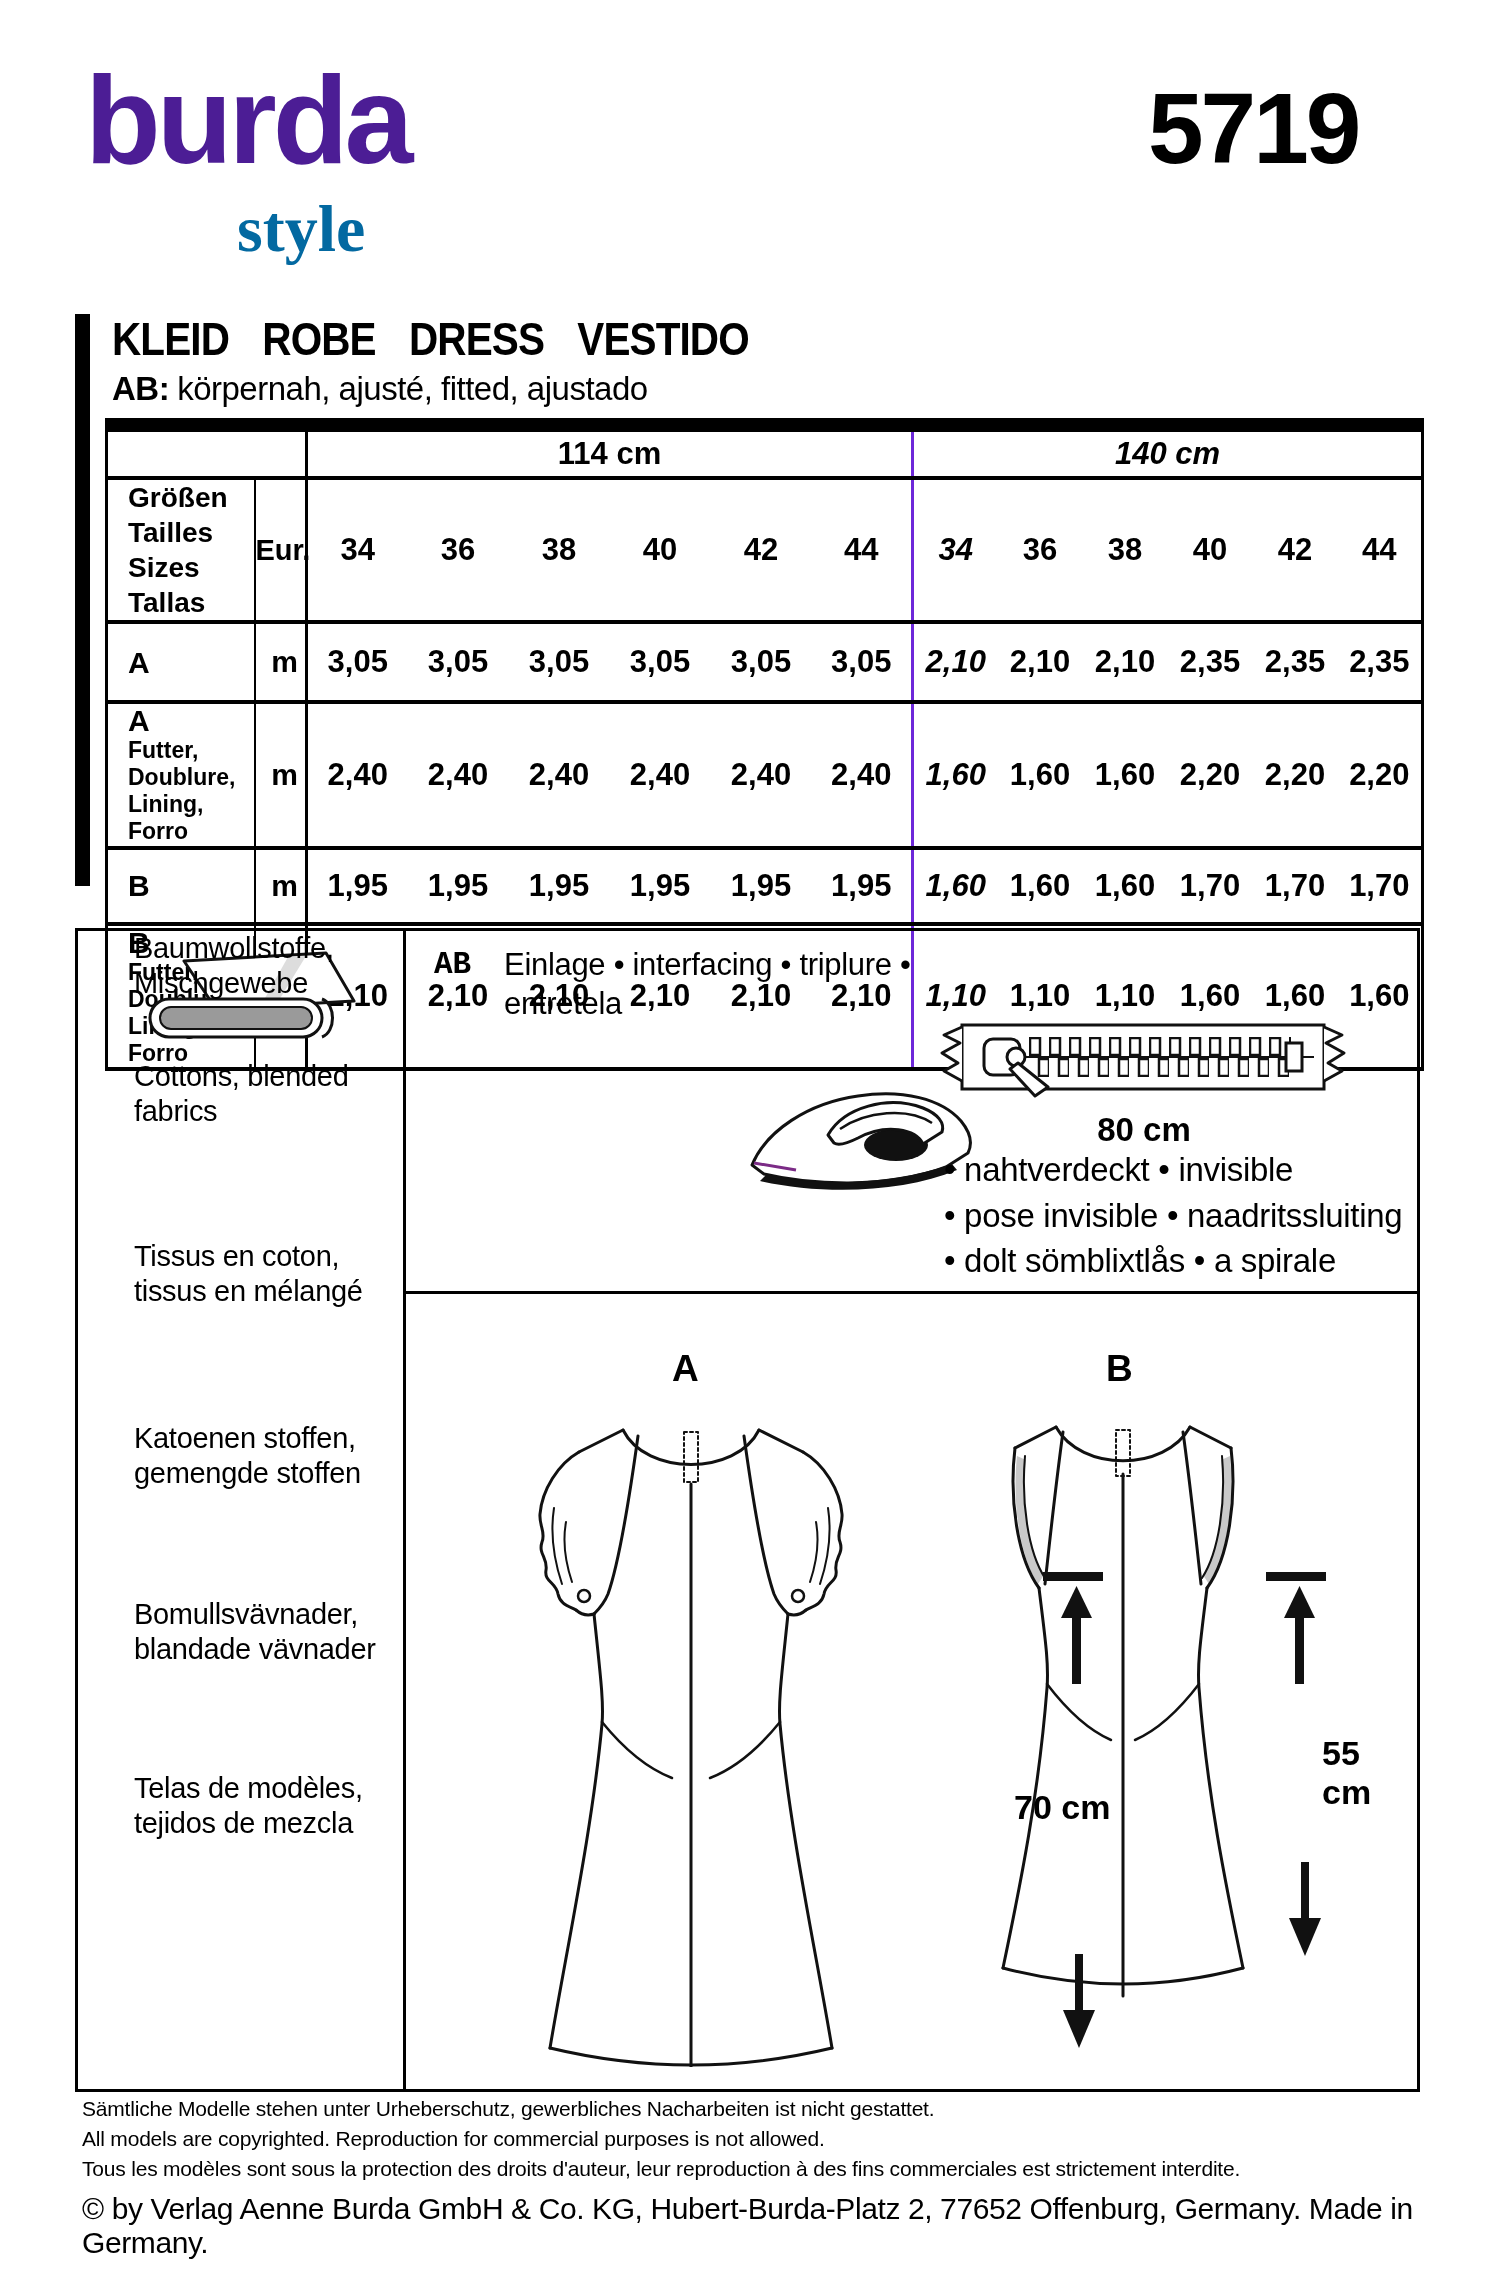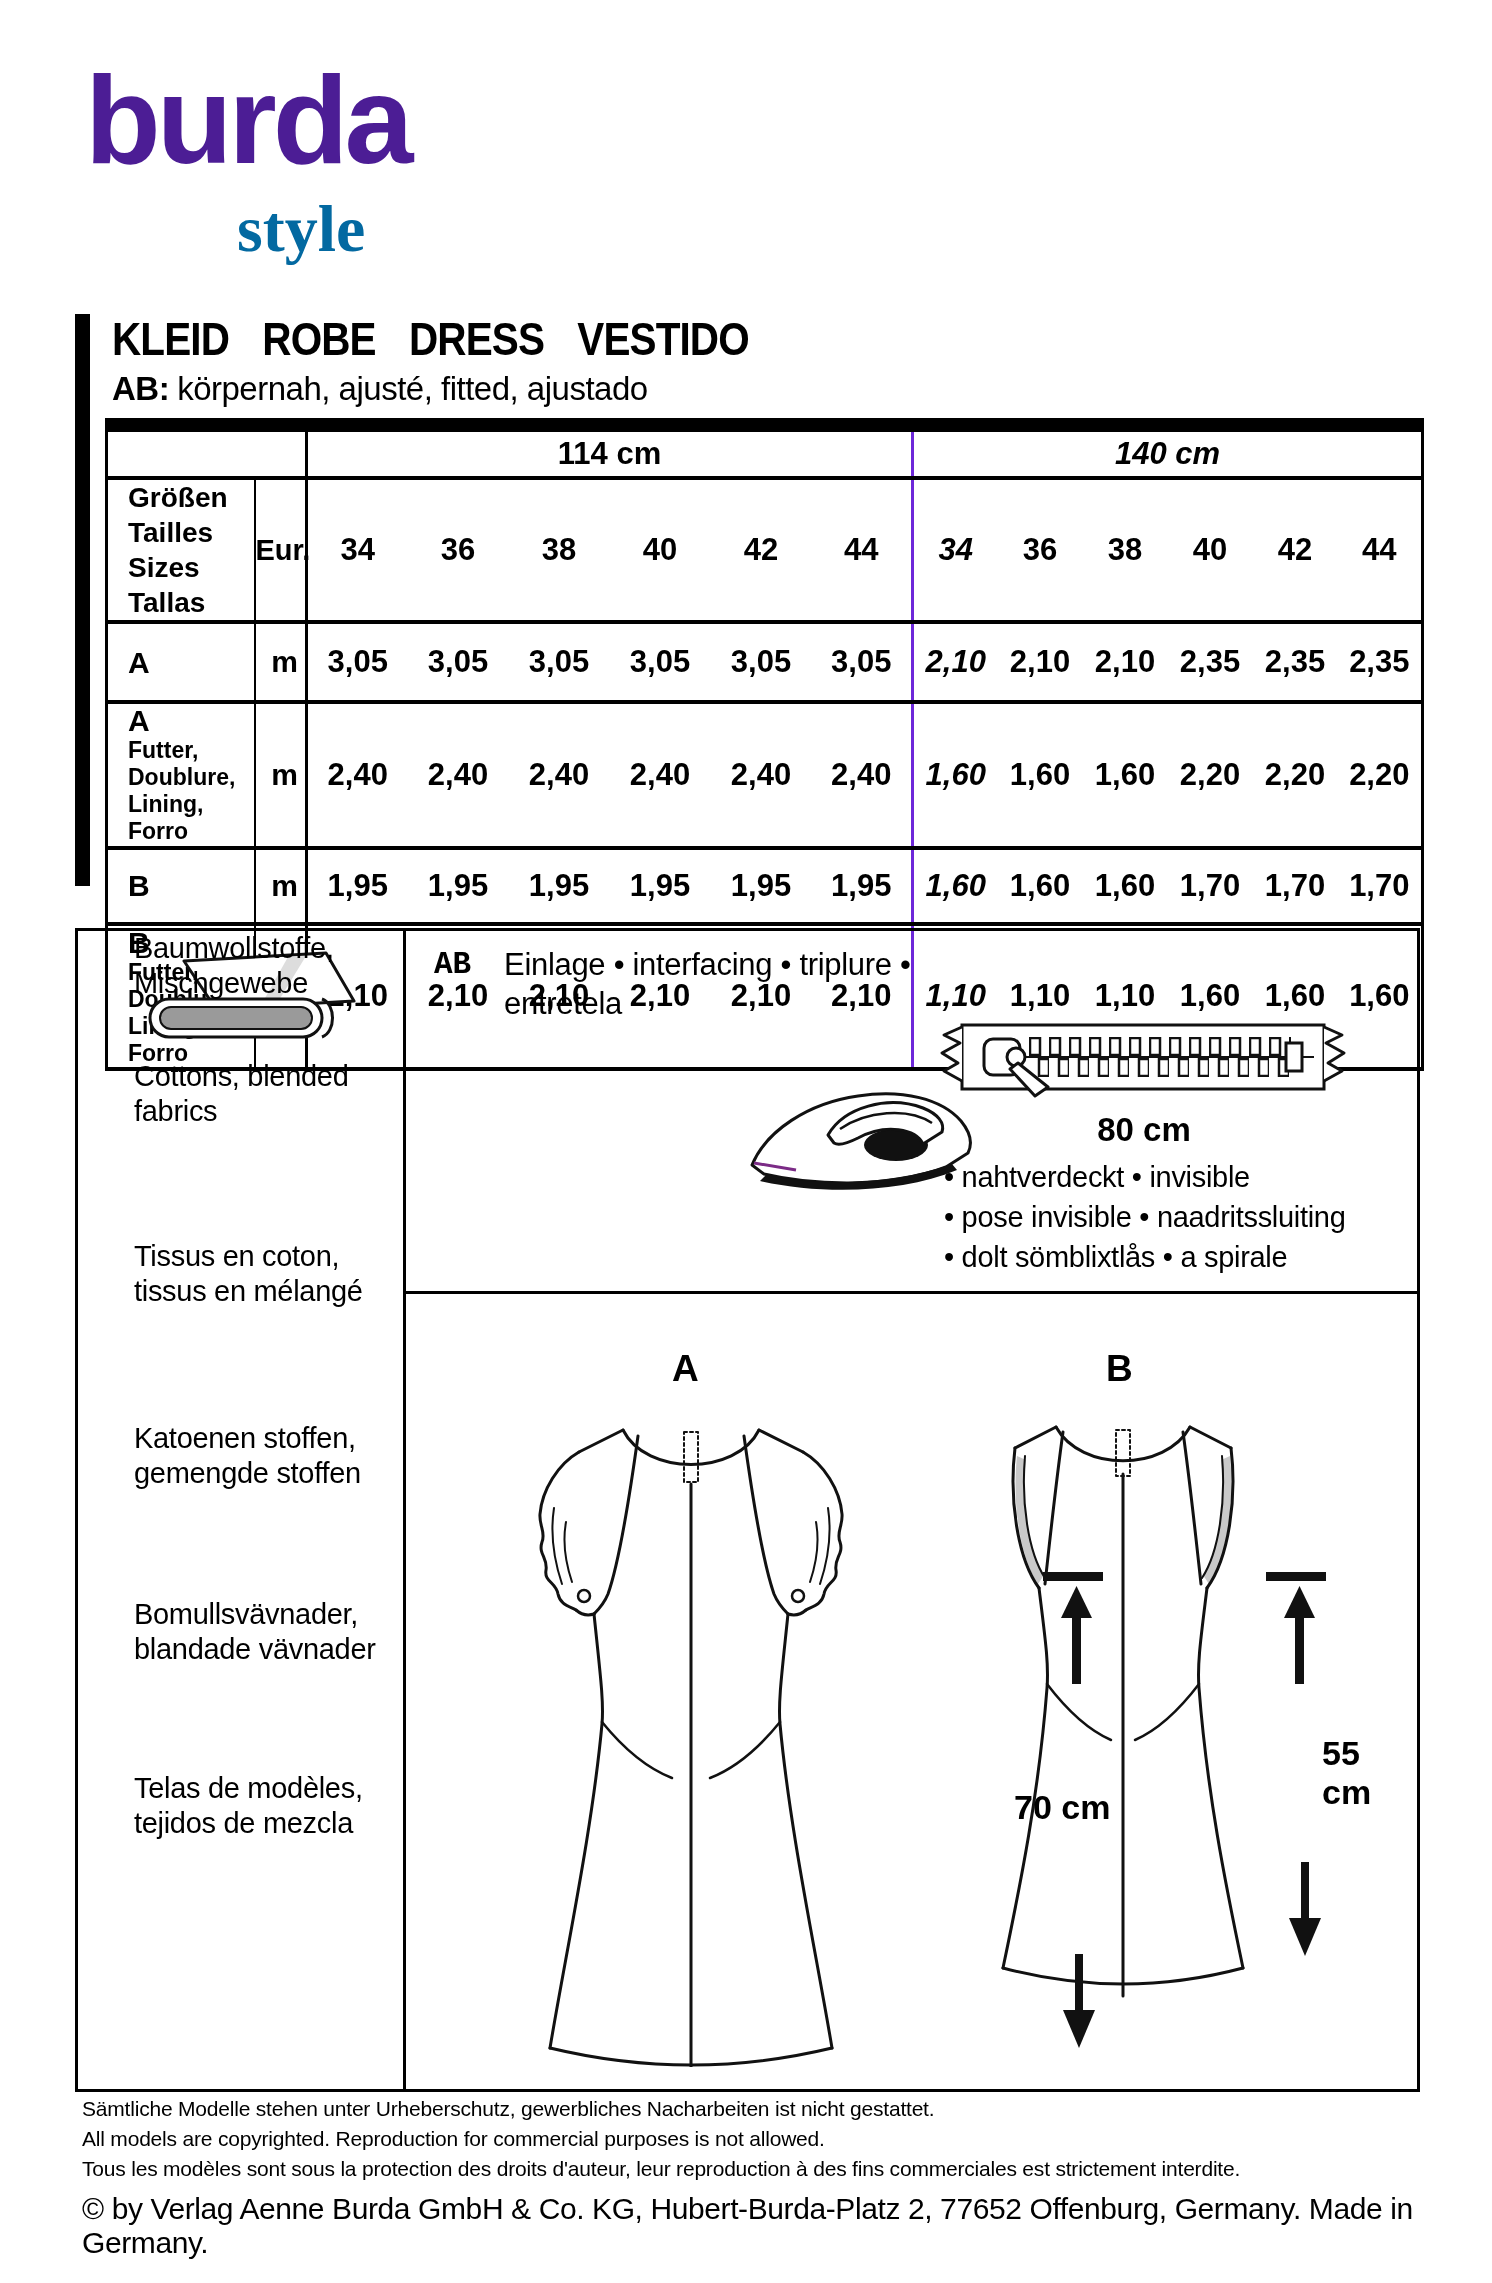--- a/index.html
+++ b/index.html
@@ -45,21 +45,21 @@
   .mat-item:nth-of-type(4){top:490px;}  .mat-item:nth-of-type(5){top:666px;}
   .mat-item:nth-of-type(6){top:840px;}  .mat-item:nth-of-type(7){top:1016px;}
   #fabric-bolt{position:absolute;left:58px;top:16px;}
 
   #notions-sec{position:absolute;left:328px;top:0;right:0;height:360px;border-bottom:3px solid #000;}
   #ab-label{left:28px;top:16px;font-size:31px;font-weight:bold;font-family:Liberation Mono, monospace;}
   #interfacing-text{left:98px;top:14px;font-size:31px;line-height:1.26;letter-spacing:-0.3px;}
   #iron{left:330px;top:140px;}
   #zipper{left:528px;top:80px;}
   #zip-len{left:528px;top:180px;width:420px;text-align:center;font-size:33px;font-weight:bold;}
-  #zip-notes{left:538px;top:226px;font-size:29px;line-height:1.38;letter-spacing:-0.3px;}
+  #zip-notes{left:538px;top:216px;font-size:33px;line-height:1.38;letter-spacing:-0.3px;}
 
   #drawings-sec{position:absolute;left:328px;top:363px;right:0;bottom:0;}
   #view-a-label{left:266px;top:54px;font-size:37px;font-weight:bold;}
   #view-b-label{left:700px;top:54px;font-size:37px;font-weight:bold;}
   #dress-a{left:90px;top:118px;}
   #dress-b{left:545px;top:118px;}
   #grain-a{left:635px;top:272px;}
   #grain-b{left:858px;top:272px;}
   #len-a{left:608px;top:494px;font-size:34px;font-weight:bold;}
   #down-a{left:652px;top:660px;}
@@ -71,20 +71,21 @@
   .fline{font-size:21px;line-height:30px;letter-spacing:-0.2px;}
   #copyright-line{font-size:30px;margin-top:8px;letter-spacing:-0.4px;}
 </style>
 </head>
 <body>
 
 <div id="page">
 
   <div class="abs" id="logo-burda" style="color:#4c1d95;">burda</div>
   <div class="abs" id="logo-style" style="color:#0369a1;">style</div>
+  <div class="abs" id="pattern-number">5719</div>
 
   <div class="abs" id="title-bar"></div>
   <div class="abs" id="garment-title">
     <span class="sq">KLEID ROBE DRESS VESTIDO</span>
   </div>
   <div class="abs" id="garment-subtitle">
     <b>AB:</b><span>körpernah, ajusté, fitted, ajustado</span>
   </div>
 
   <table id="fabric-table">

